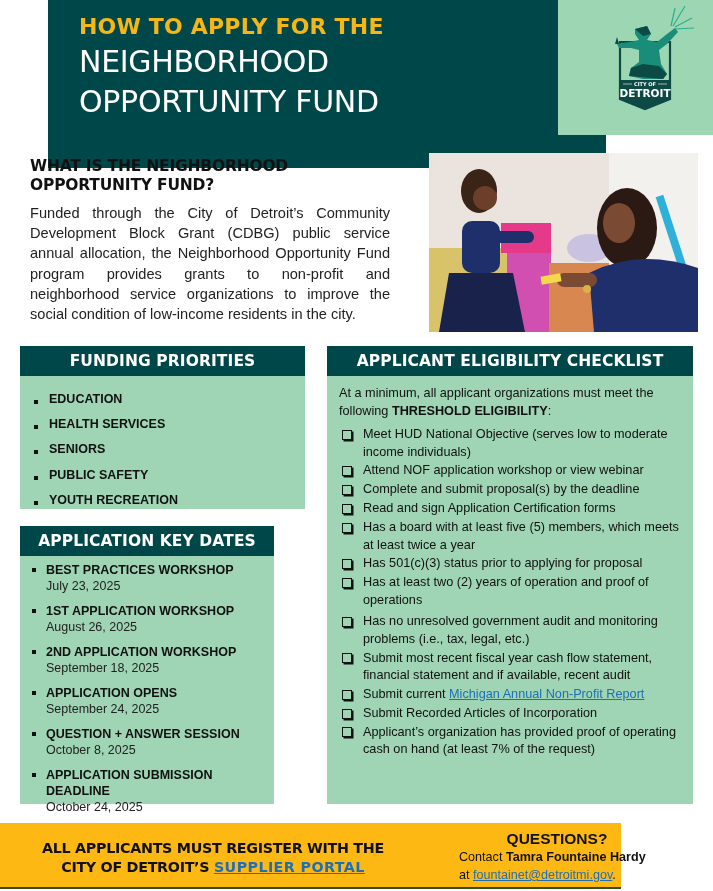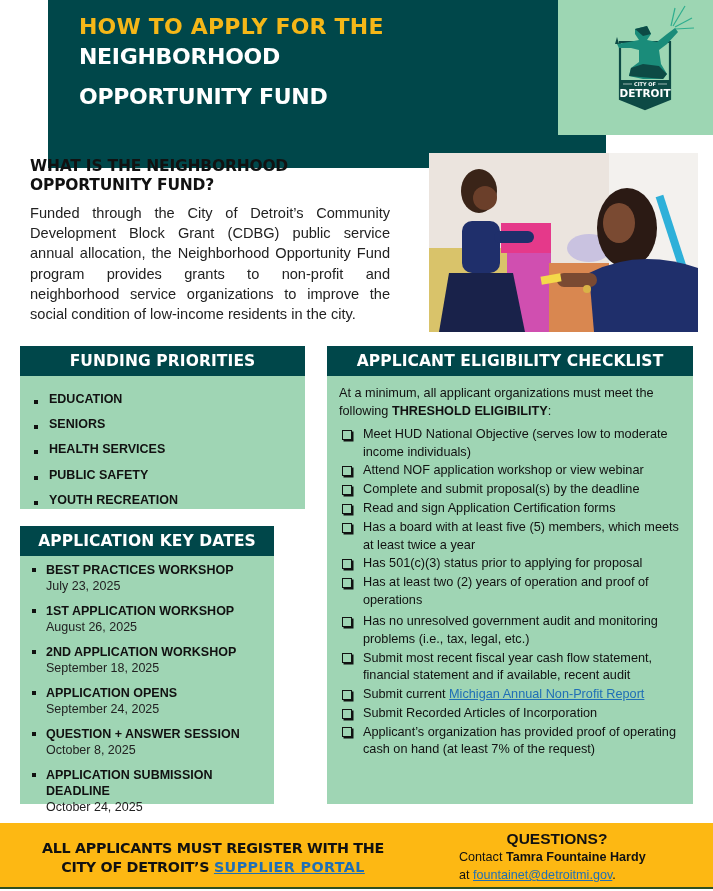--- a/index.html
+++ b/index.html
@@ -4,21 +4,21 @@
 <style>
   * { box-sizing: border-box; margin: 0; padding: 0; }
   html, body { width: 713px; height: 891px; overflow: hidden; background: #ffffff; }
   body { font-family: "Liberation Sans", sans-serif; color: #111; position: relative; }
 
   
   .header { position: absolute; left: 0; top: 0; width: 713px; height: 135px; }
   .header-main { position: absolute; left: 0; top: 0; width: 558px; height: 168px; background: #00474a; margin-left: 48px; }
   .header-logo-panel { position: absolute; left: 558px; top: 0; width: 155px; height: 135px; background: #9dd6b3; }
   .h-sub { position: absolute; left: 31px; top: 14px; font-family: "DejaVu Sans", sans-serif; font-weight: bold; font-size: 22px; color: #f5b718; letter-spacing: 0.2px; }
-  .h-title { position: absolute; left: 31px; font-family: "DejaVu Sans", sans-serif; font-weight: bold; font-size: 22px; color: #ffffff; letter-spacing: -0.3px; white-space: nowrap; }
+  .h-title { position: absolute; left: 31px; font-family: "DejaVu Sans", sans-serif; font-weight: normal; font-size: 30px; color: #ffffff; letter-spacing: -0.3px; white-space: nowrap; }
   .h-title.l1 { top: 44px; }
   .h-title.l2 { top: 84px; }
   .logo { position: absolute; left: 595px; top: 4px; width: 100px; height: 110px; }
 
   
   .intro-heading { position: absolute; left: 30px; top: 157px; width: 360px; font-family: "DejaVu Sans", sans-serif; font-weight: bold; font-size: 15.5px; line-height: 19px; color: #111; letter-spacing: -0.2px; }
   .intro-body { position: absolute; left: 30px; top: 203px; width: 360px; font-size: 14.6px; line-height: 20.2px; text-align: justify; color: #222; }
   .photo { position: absolute; left: 429px; top: 153px; width: 269px; height: 179px; overflow: hidden; background: #e9e2dc; }
 
   
@@ -40,21 +40,21 @@
   .ec { left: 327px; top: 346px; width: 366px; height: 458px; }
   .ec .intro { position: absolute; left: 12px; top: 39px; width: 345px; font-size: 12.7px; line-height: 17.5px; color: #111; }
   .ec .intro b { font-weight: bold; }
   .ec ul { position: absolute; left: 15px; top: 80px; width: 345px; list-style: none; }
   .ec li { display: flex; align-items: flex-start; font-size: 12.7px; line-height: 17.5px; color: #111; margin-bottom: 1.4px; }
   .ec li.gap { margin-bottom: 4px; }
   .cb { display: inline-block; width: 10px; height: 10px; border: 1.8px solid #111; margin-top: 3.5px; margin-right: 11px; flex-shrink: 0; position: relative; box-shadow: 1.5px 1.5px 0 #111; }
   .lnk { color: #1f6fb6; text-decoration: underline; }
 
   
-  .footer { position: absolute; left: 0; top: 823px; width: 713px; height: 66px; background: #fdb813; border-bottom: 2px solid #2f4f1f; }
+  .footer { position: absolute; left: 0; top: 823px; width: 621px; height: 66px; background: #fdb813; border-bottom: 2px solid #2f4f1f; }
   .f-left { position: absolute; left: 18px; top: 16px; width: 390px; text-align: center; font-family: "DejaVu Sans", sans-serif; font-weight: bold; font-size: 14.3px; line-height: 19px; color: #111; letter-spacing: -0.3px; }
   .f-portal { color: #1f6fb6; text-decoration: underline; font-weight: 900; letter-spacing: 0.4px; }
   .f-right { position: absolute; left: 452px; top: 6px; width: 210px; }
   .f-q { text-align: center; font-weight: bold; font-size: 15.5px; line-height: 19px; color: #111; }
   .f-contact { font-size: 12.6px; line-height: 18px; color: #111; margin-left: 7px; }
   .f-contact b { font-weight: bold; }
   .f-mail { color: #1f6fb6; text-decoration: underline; }
 </style>
 </head>
 <body>
@@ -128,25 +128,25 @@
 
 <div class="panel fp">
   <div class="panel-head">FUNDING PRIORITIES</div>
   <ul>
     <li>
         <span class="sq"></span>
         <span>EDUCATION</span>
       </li>
     <li>
         <span class="sq"></span>
+        <span>HEALTH SERVICES</span>
+      </li>
+    <li>
+        <span class="sq"></span>
         <span>SENIORS</span>
-      </li>
-    <li>
-        <span class="sq"></span>
-        <span>HEALTH SERVICES</span>
       </li>
     <li>
         <span class="sq"></span>
         <span>PUBLIC SAFETY</span>
       </li>
     <li>
         <span class="sq"></span>
         <span>YOUTH RECREATION</span>
       </li>
   </ul>

